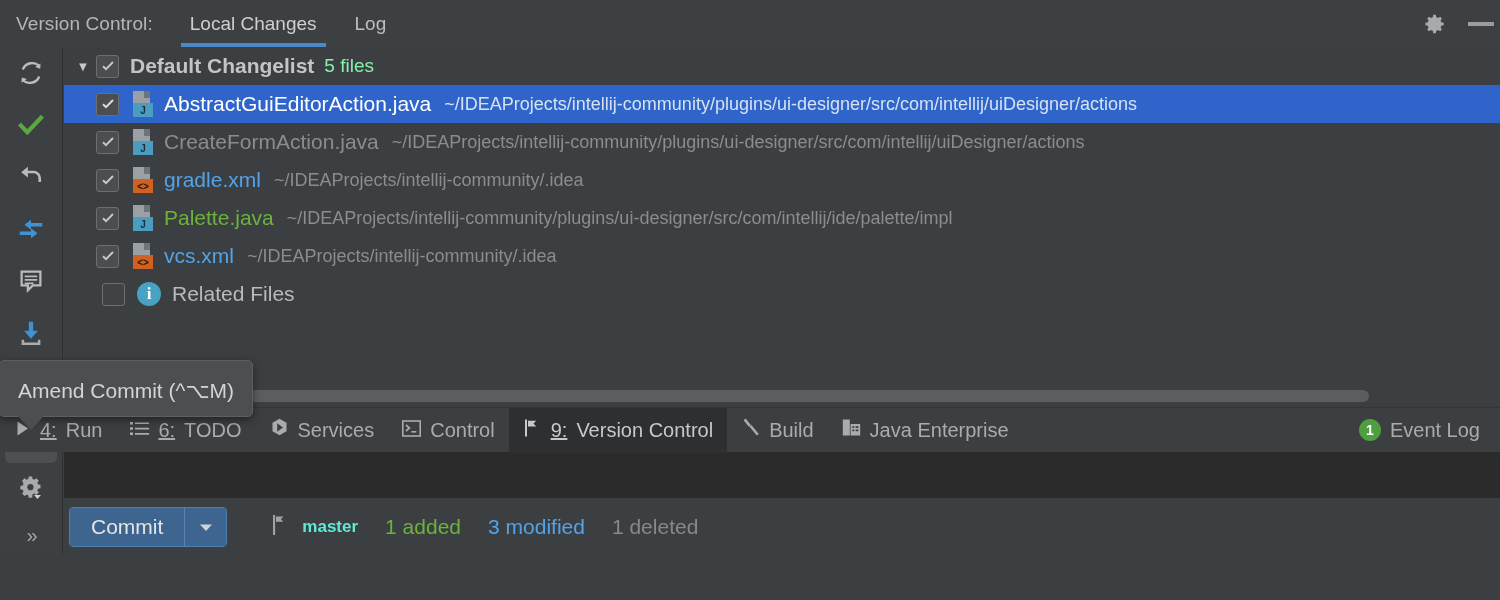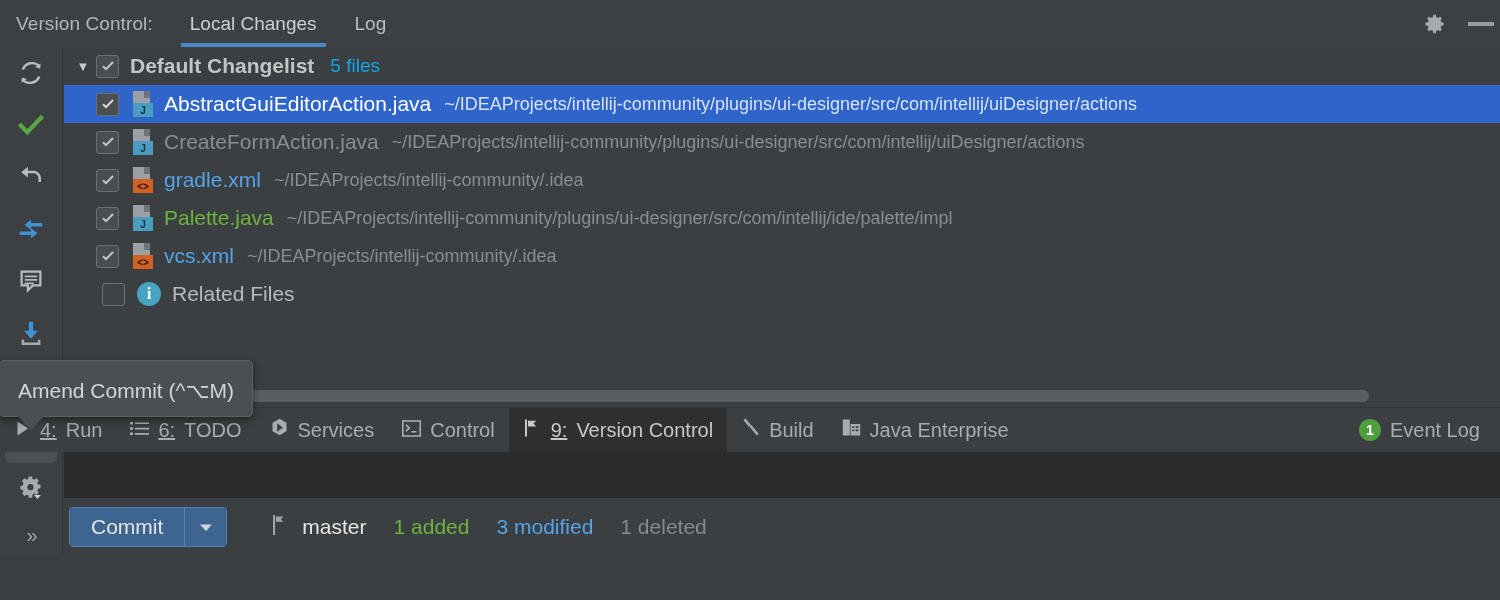--- a/index.html
+++ b/index.html
@@ -108,21 +108,21 @@
   .cbox.unchecked { background: #3f4345; }
   .indent-1 { margin-left: 32px; }
   .indent-0 { margin-left: 6px; }
   .node-label {
     font-size: 21px;
     margin-left: 11px;
     color: #b8babc;
   }
   #changelist-title { font-weight: bold; color: #c2c4c6; }
   #changelist-count {
-    font-size: 19px; color: #0ea5e9; margin-left: 16px;
+    font-size: 19px; color: #86efac; margin-left: 10px;
   }
   .file-icon {
     position: relative;
     width: 22px; height: 26px;
     margin-left: 12px;
     flex: 0 0 auto;
   }
   .fi-page {
     position: absolute; left: 2px; top: 0;
     width: 17px; height: 17px;
@@ -220,21 +220,21 @@
     width: 42px; height: 38px;
     display: flex; align-items: center; justify-content: center;
     border-left: 1px solid #5985b3;
     cursor: default;
   }
   #branch-block {
     display: flex; align-items: center;
     margin-left: 42px;
   }
   #branch-name {
-    font-size: 21px; color: #e5e5e5; margin-left: 11px;
+    font-size: 17px; color: #5eead4; margin-left: 11px; font-weight: bold;
   }
   .stat {
     font-size: 21px; margin-left: 27px;
   }
   #stat-added    { color: #6cb33e; }
   #stat-modified { color: #54a3e8; }
   #stat-deleted  { color: #86898b; }
 
   
   #statusbar {

